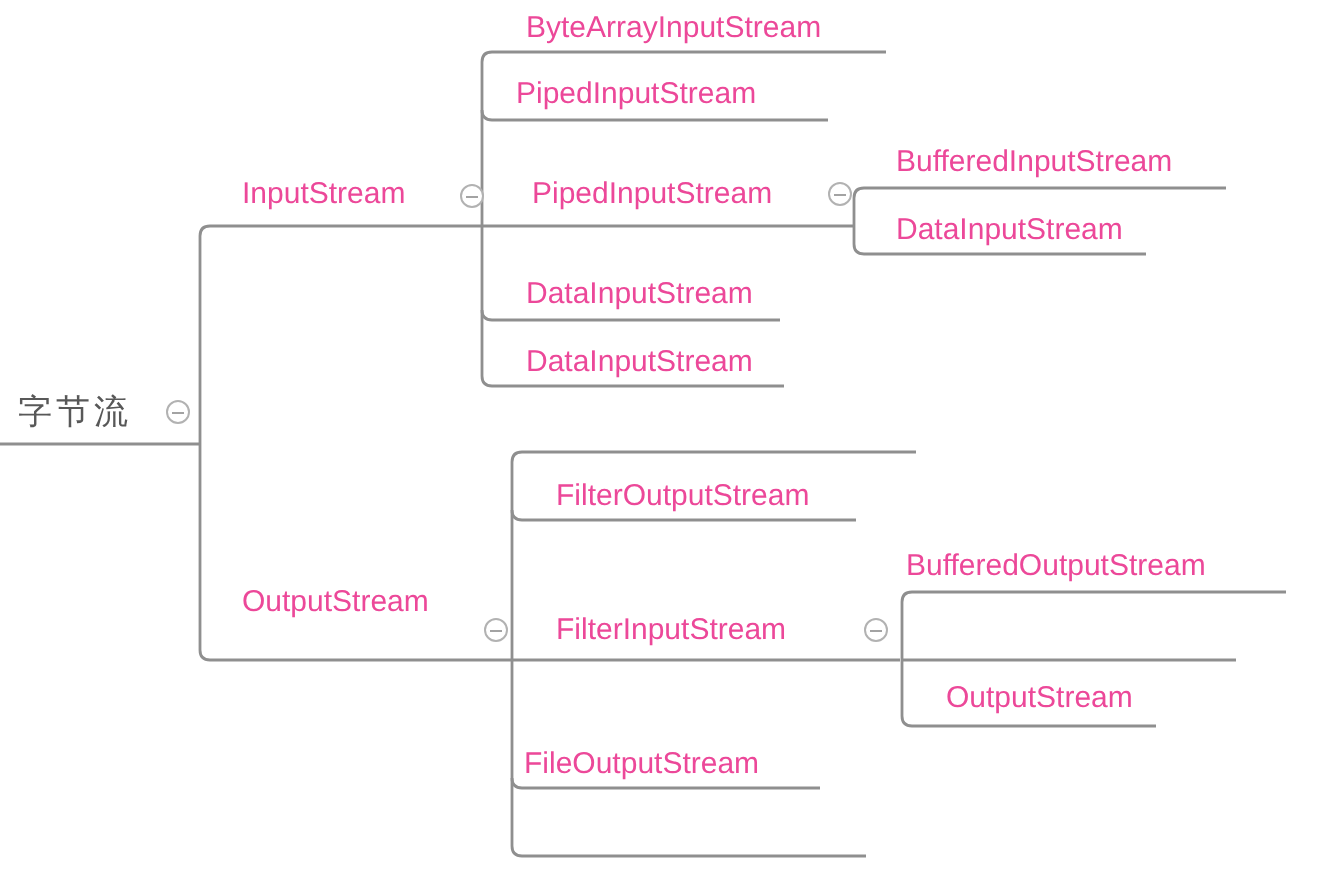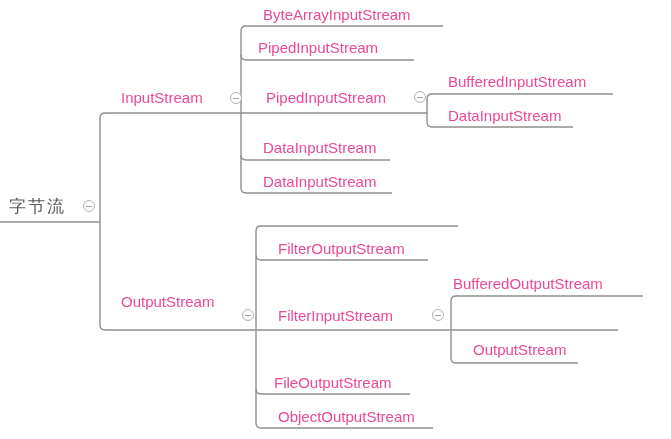--- a/index.html
+++ b/index.html
@@ -69,16 +69,15 @@
     <i class="minus-line"></i>
   </span>
 
   <span class="label" style="left:278px;top:248px">FilterOutputStream</span>
   <span class="label" style="left:278px;top:315px">FilterInputStream</span>
   <span class="toggle" style="left:438px;top:315px">
     <i class="minus-line"></i>
   </span>
   <span class="label" style="left:453px;top:283px">BufferedOutputStream</span>
   <span class="label" style="left:473px;top:349px">OutputStream</span>
-  <span class="label" style="left:274px;top:382px">FileOutputStream</span>
-  <span class="label" style="left:278px;top:416px">ObjectOutputStream</span>
+  <span class="label" style="left:262px;top:382px">FileOutputStream</span>
 
 </div>
 
 </body></html>

